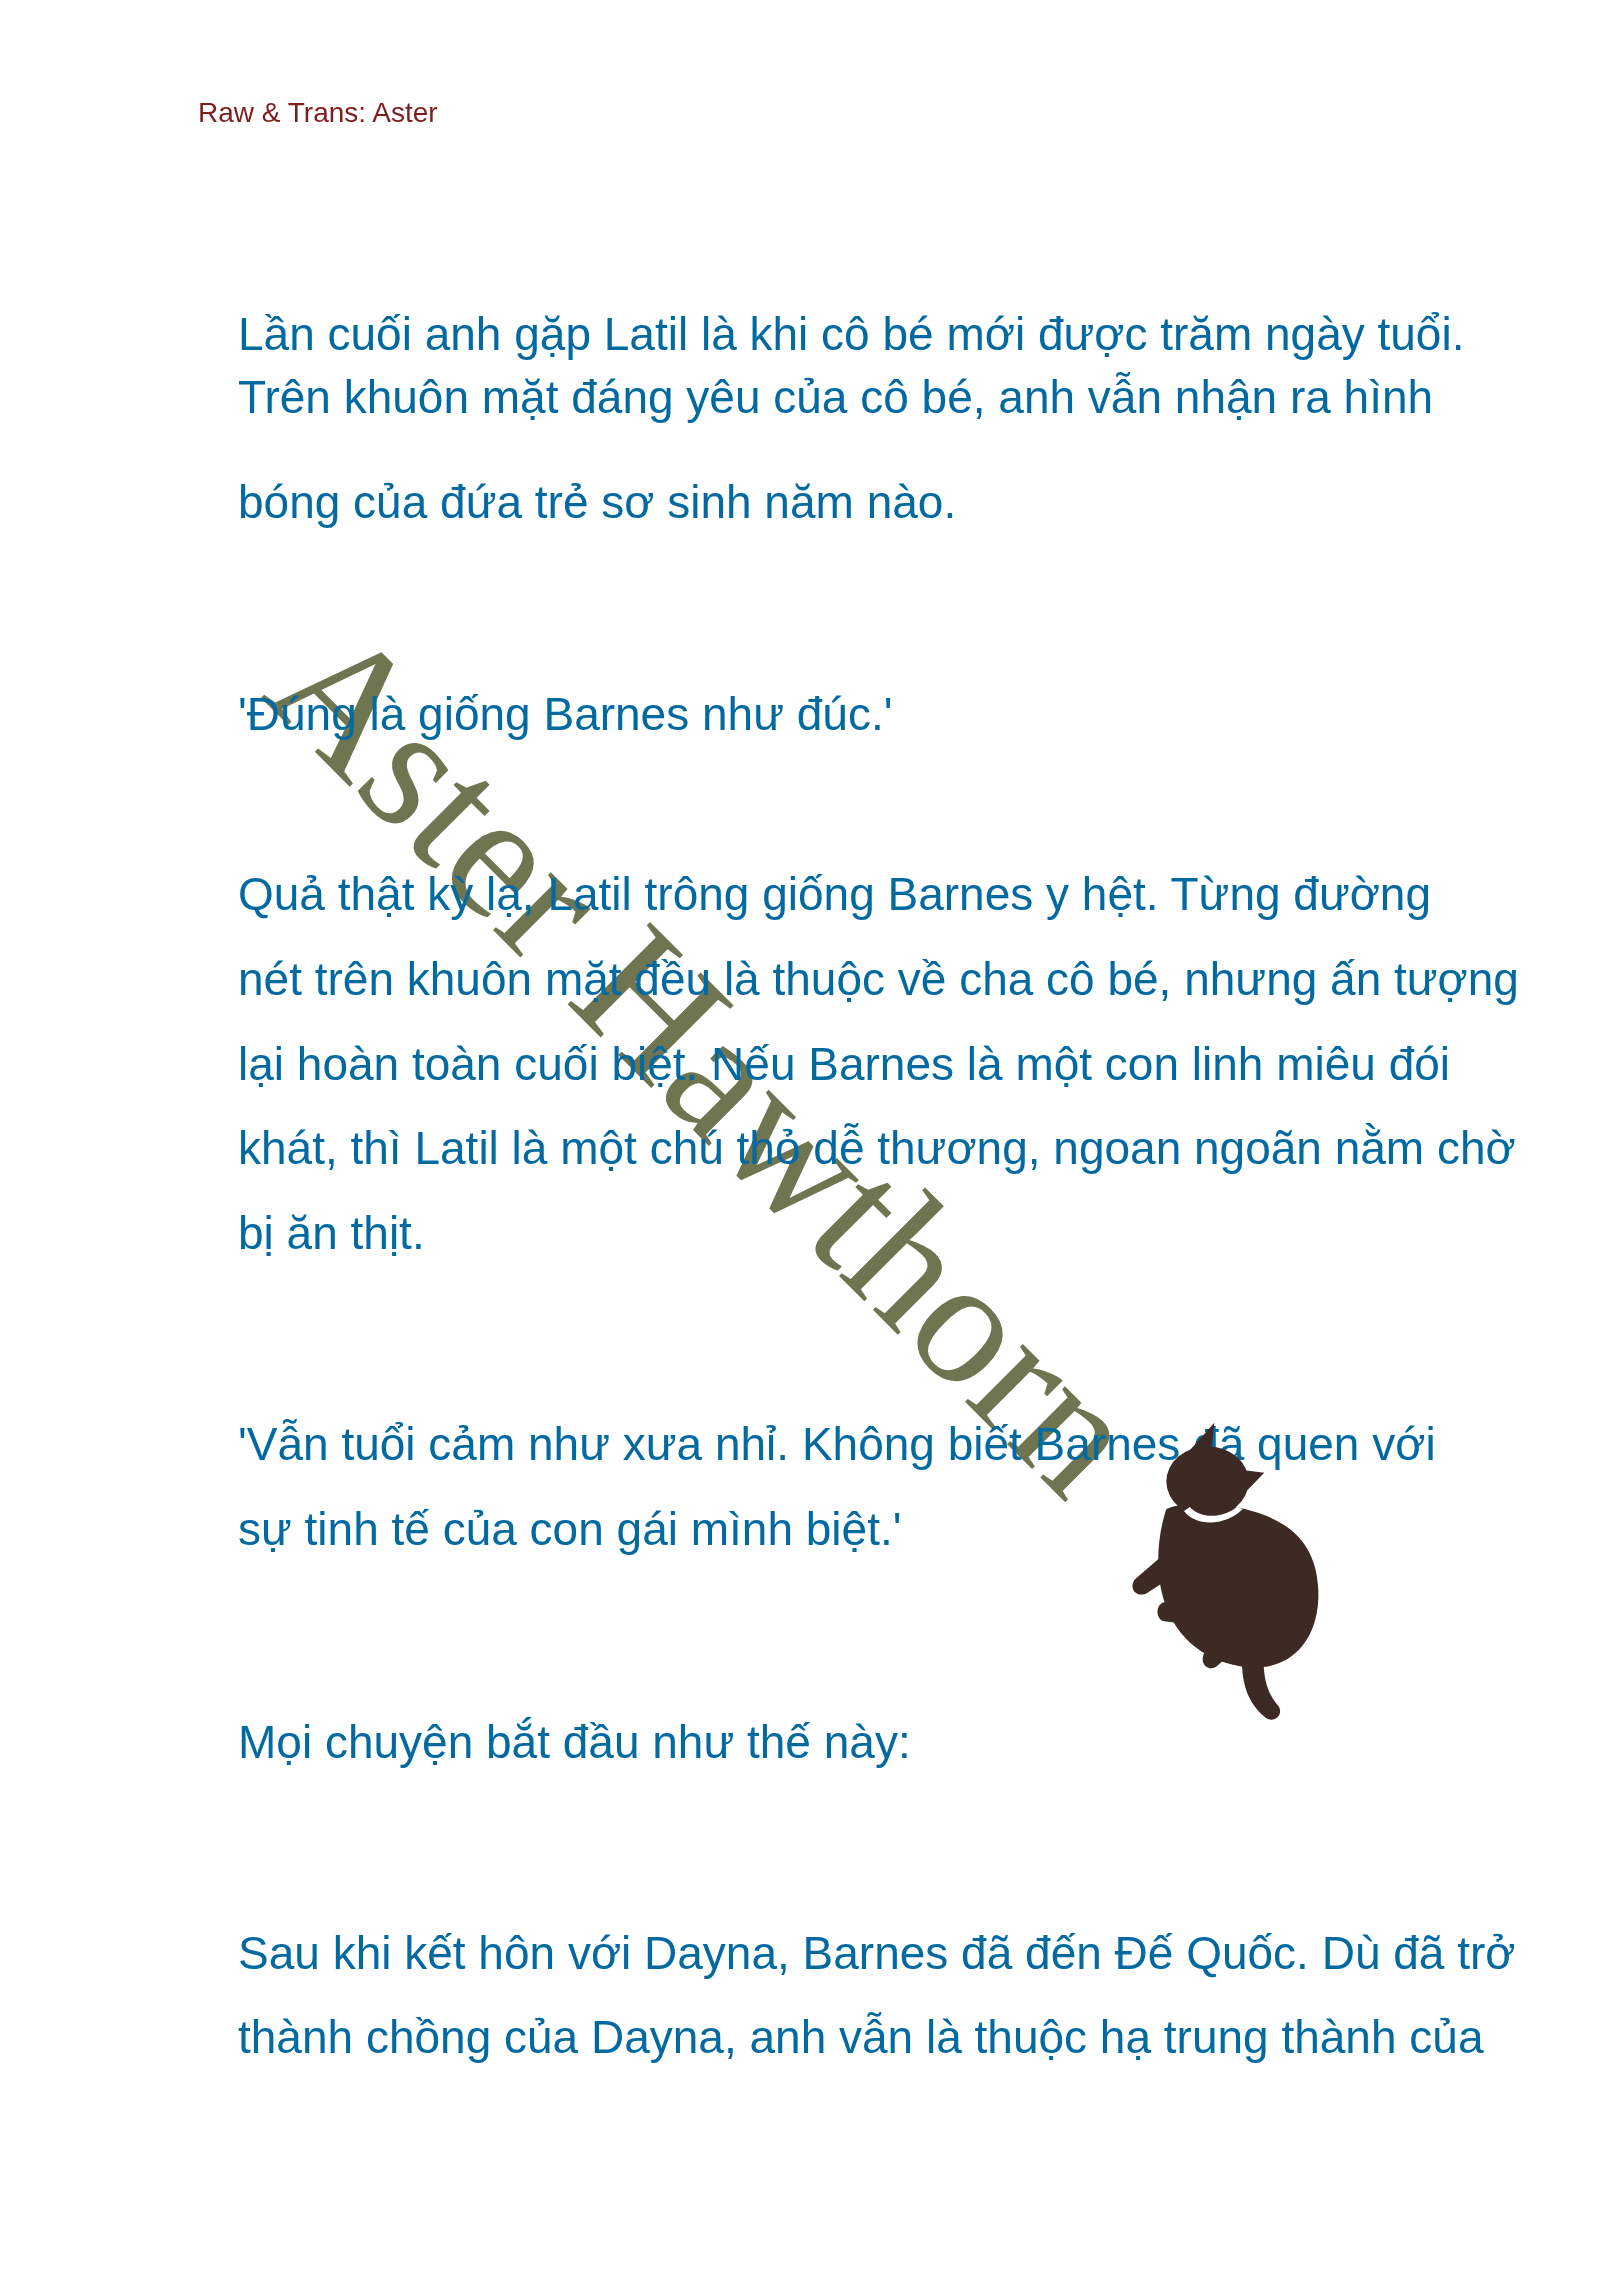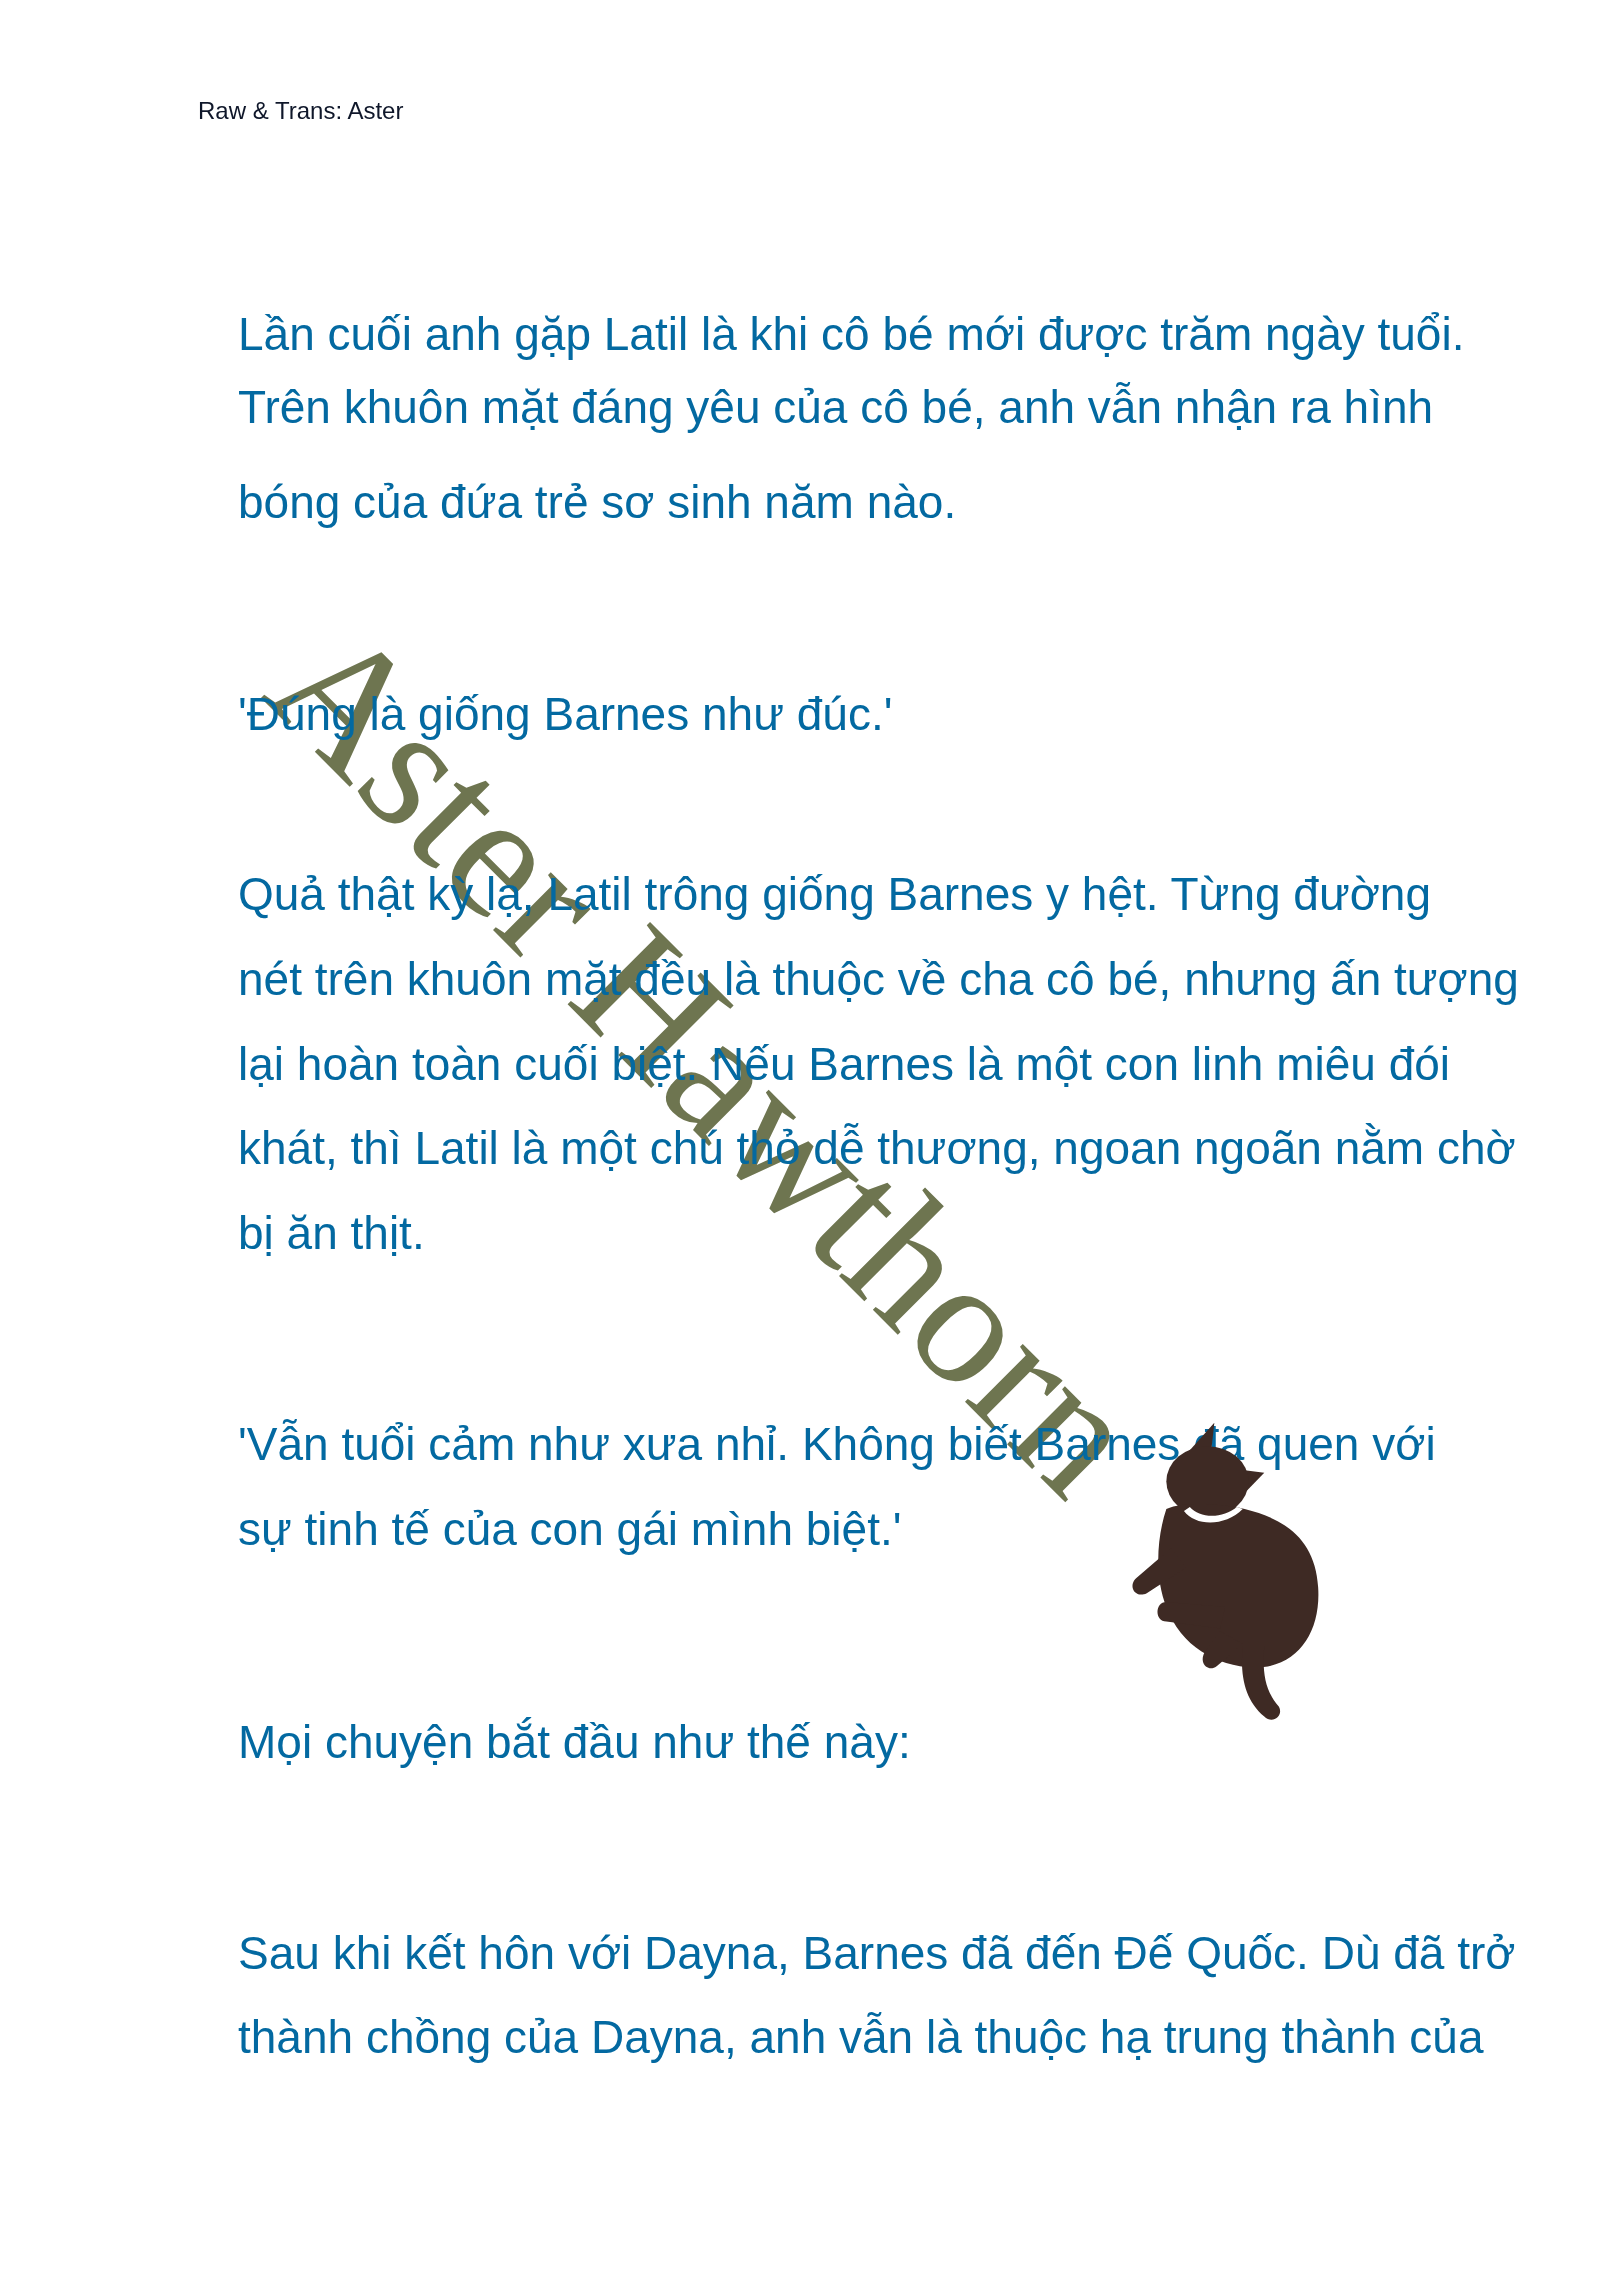--- a/index.html
+++ b/index.html
@@ -1,19 +1,19 @@
 <!DOCTYPE html>
 <html><head>
 <meta charset="utf-8">
 <style>
   html, body { margin: 0; padding: 0; background: #ffffff; }
   body { width: 1621px; height: 2293px; position: relative; overflow: hidden; }
   .header {
     position: absolute; left: 198px; top: 99px;
-    font-family: "Liberation Sans", sans-serif; font-size: 24px; color: #0f172a;
+    font-family: "Liberation Sans", sans-serif; font-size: 28px; color: #7f1d1d;
     line-height: 1; white-space: nowrap;
   }
   .line {
     position: absolute; left: 197px;
     font-family: Liberation Sans, sans-serif; font-size: 46px; color: #0369a1;
     line-height: 1; white-space: nowrap; z-index: 2; margin-left: 41px;
   }
   .watermark {
     position: absolute; left: 59px; top: 965px; width: 1294px; height: 186px;
     transform: rotate(45deg); transform-origin: 50% 50%;
@@ -23,21 +23,21 @@
   .cat { position: absolute; left: 1127px; top: 1411px; width: 206px; height: 333px; z-index: 3; }
 </style>
 </head>
 <body>
 
 <div class="header">Raw &amp; Trans: Aster</div>
 
 <div class="watermark">Aster Hawthorn</div>
 
 <div class="line" style="top:311px">Lần cuối anh gặp Latil là khi cô bé mới được trăm ngày tuổi.</div>
-<div class="line" style="top:384px">Trên khuôn mặt đáng yêu của cô bé, anh vẫn nhận ra hình</div>
+<div class="line" style="top:374px">Trên khuôn mặt đáng yêu của cô bé, anh vẫn nhận ra hình</div>
 <div class="line" style="top:479px">bóng của đứa trẻ sơ sinh năm nào.</div>
 
 <div class="line" style="top:691px">'Đúng là giống Barnes như đúc.'</div>
 
 <div class="line" style="top:871px">Quả thật kỳ lạ, Latil trông giống Barnes y hệt. Từng đường</div>
 <div class="line" style="top:956px">nét trên khuôn mặt đều là thuộc về cha cô bé, nhưng ấn tượng</div>
 <div class="line" style="top:1041px">lại hoàn toàn cuối biệt. Nếu Barnes là một con linh miêu đói</div>
 <div class="line" style="top:1125px">khát, thì Latil là một chú thỏ dễ thương, ngoan ngoãn nằm chờ</div>
 <div class="line" style="top:1210px">bị ăn thịt.</div>
 

